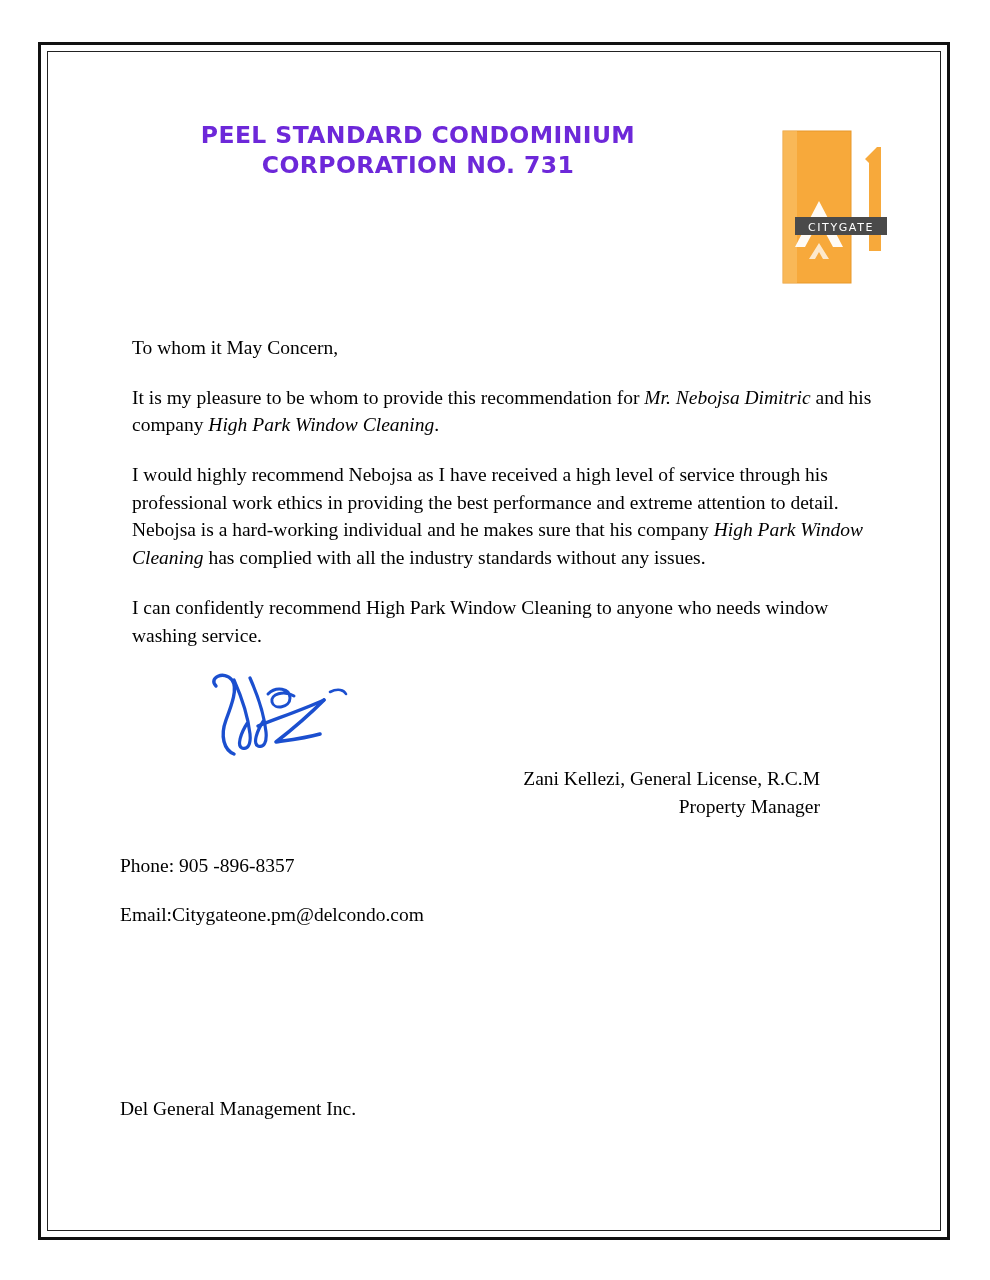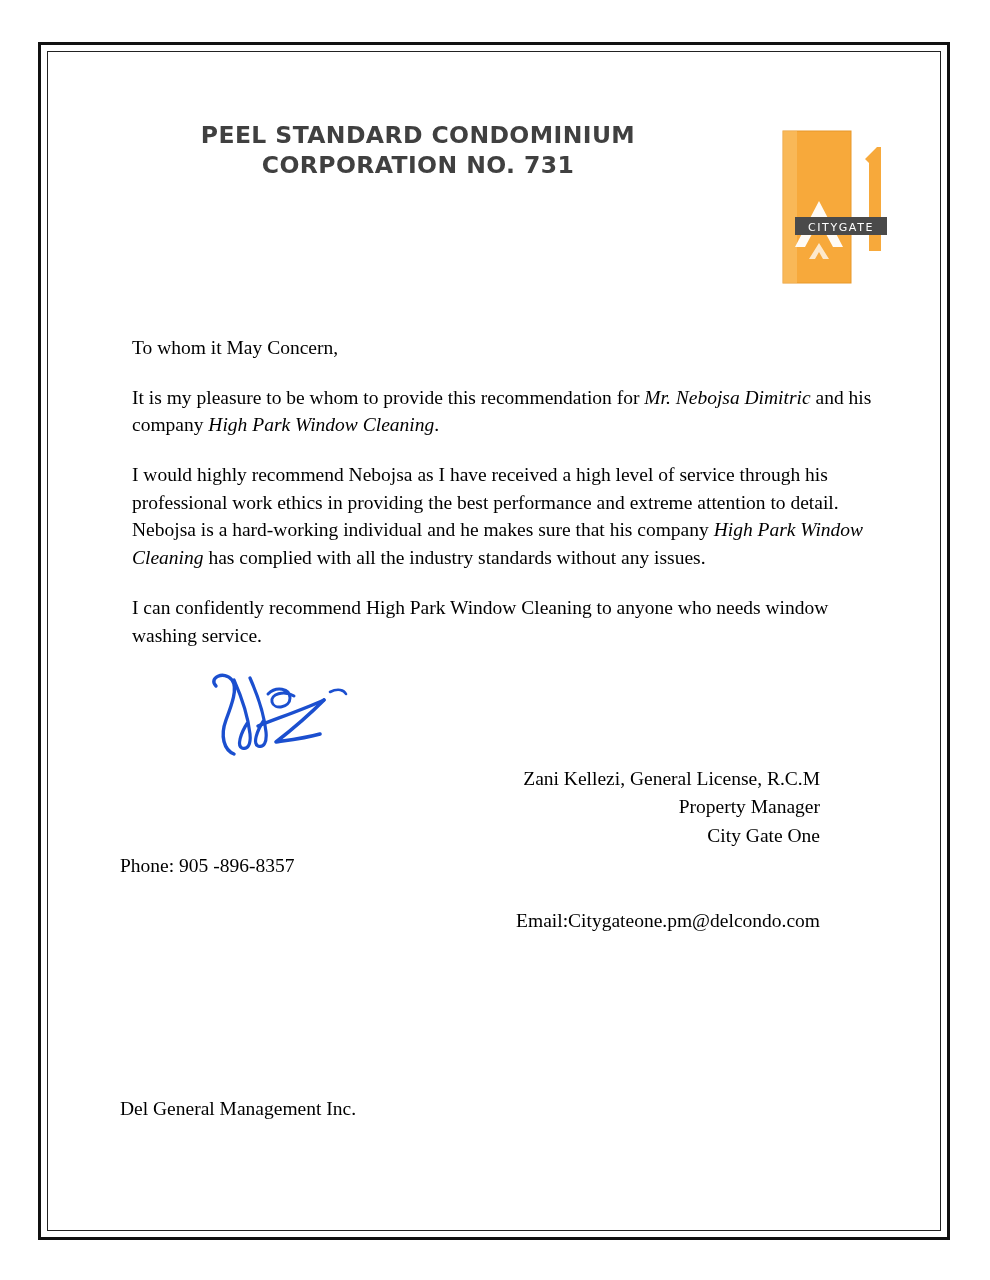--- a/index.html
+++ b/index.html
@@ -54,21 +54,21 @@
     top: 68px;
     width: 620px;
     text-align: center;
   }
   .header-title {
     font-family: "DejaVu Sans", sans-serif;
     font-weight: bold;
     font-size: 23.5px;
     letter-spacing: 0.4px;
     line-height: 1.28;
-    color: #404040;
+    color: #6d28d9;
   }
 
   
   .logo {
     position: absolute;
     left: 733px;
     top: 77px;
     width: 108px;
     height: 158px;
   }
@@ -109,21 +109,21 @@
   }
   .sign-block .line { display: block; }
   .contact {
     position: absolute;
     left: 72px;
     top: 800px;
     width: 700px;
     font-size: 19.5px;
     line-height: 1.45;
   }
-  .contact .email { margin-top: 27px; display: block; text-align: right; }
+  .contact .email { margin-top: 21px; display: block; }
 
   .footer {
     position: absolute;
     left: 72px;
     top: 1046px;
     width: 700px;
     font-size: 19.5px;
   }
 </style>
 </head>
@@ -175,21 +175,20 @@
             <path d="M60 62 C80 54, 104 46, 126 36" stroke-width="3.4"></path>
             <path d="M126 36 C112 50, 96 64, 78 78 C92 76, 108 74, 122 70" stroke-width="3.6"></path>
             <path d="M132 28 C140 24, 146 26, 148 30" stroke-width="2.6"></path>
           </g>
         </svg>
       </div>
 
       <div class="sign-block">
         <span class="line">Zani Kellezi, General License, R.C.M</span>
         <span class="line">Property Manager</span>
-        <span class="line">City Gate One</span>
       </div>
 
       <div class="contact">
         <span class="line">Phone: 905 -896-8357</span>
         <span class="email">Email:Citygateone.pm@delcondo.com</span>
       </div>
 
       <div class="footer">Del General Management Inc.</div>
 
     </div>

